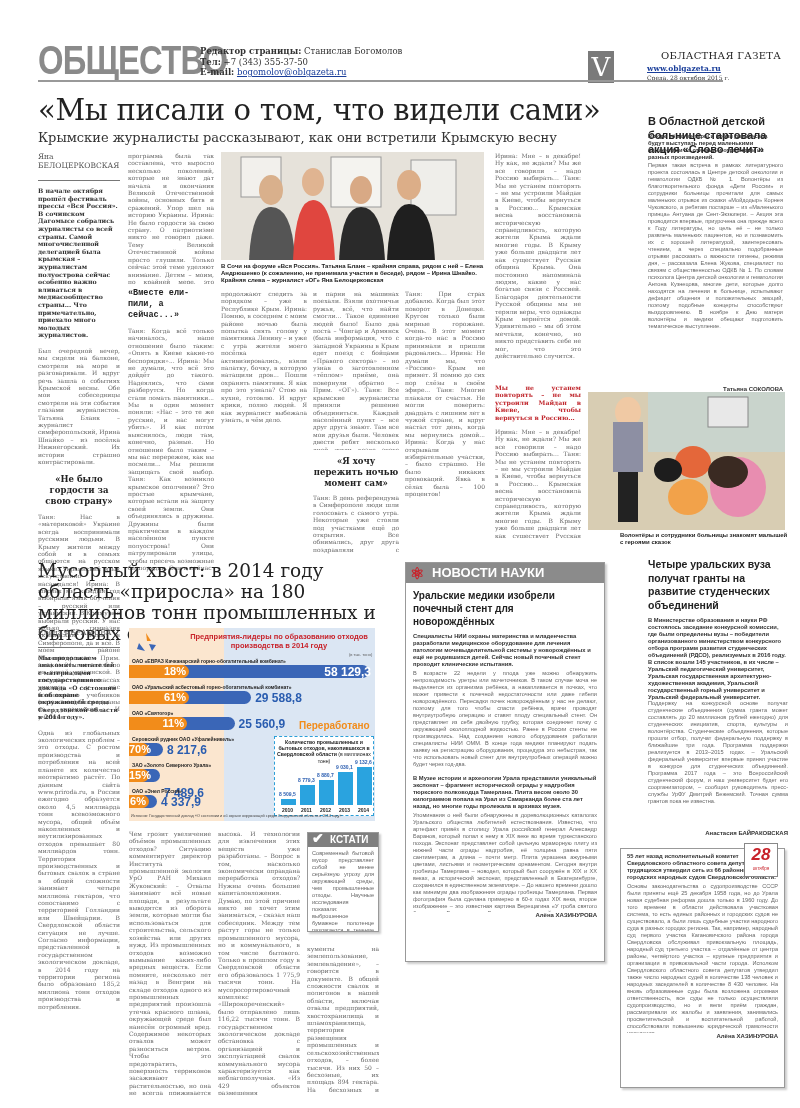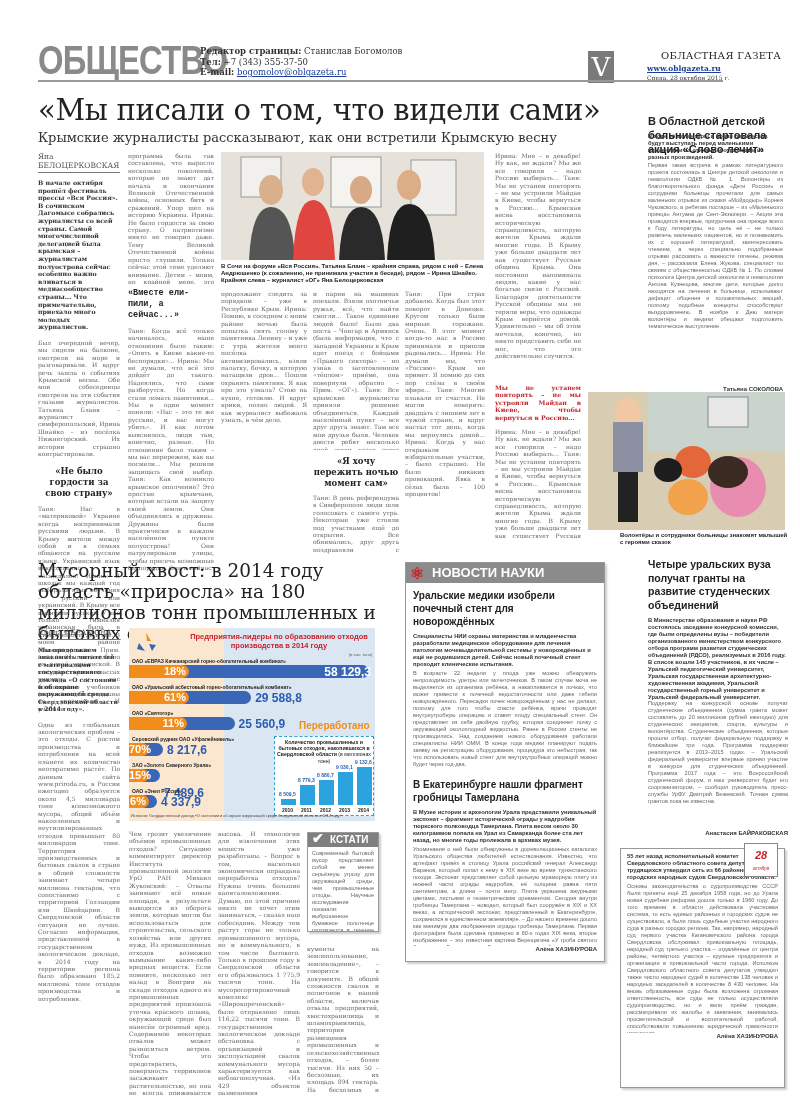--- a/index.html
+++ b/index.html
@@ -15,21 +15,21 @@
   .rule-top { left: 38px; top: 80px; width: 685px; height: 2px; background: #999; }
   .v-badge { left: 588px; top: 51px; width: 26px; height: 32px; background: #7a7a7a; color: #fff; font-family: "DejaVu Serif", serif; font-size: 26px; text-align: center; line-height: 32px; }
   .paper-name { left: 661px; top: 50px; font-size: 10px; color: #222; letter-spacing: 0.3px; }
   .paper-url { left: 647px; top: 64px; font-size: 7.5px; color: #1a3e9a; font-weight: bold; text-decoration: underline; }
   .paper-date { left: 647px; top: 74px; font-size: 6px; color: #333; }
 
   
   .h1 { left: 38px; top: 93px; font-size: 29px; color: #222; white-space: nowrap; letter-spacing: -0.3px; }
   .sub1 { left: 38px; top: 130px; font-size: 13px; color: #333; white-space: nowrap; }
 
-  .byline { font-size: 7.5px; color: #555; border-bottom: 1px solid #777; padding-bottom: 2px; }
+  .byline { font-size: 7.5px; color: #555; border-bottom: 1px solid #777; padding-bottom: 10px; }
   .lead { font-size: 6.8px; line-height: 8.4px; font-weight: bold; color: #333; }
   .txt { font-size: 6px; line-height: 7.4px; color: #666; text-align: justify; overflow: hidden; }
   .red { color: #c0272d; font-weight: bold; }
   .subhead { font-size: 9.5px; font-weight: bold; color: #222; line-height: 11px; }
 
   .photo { background: #bbb; overflow: hidden; }
   .caption { font-family: "Liberation Sans", sans-serif; font-weight: bold; font-size: 6px; line-height: 7.2px; color: #222; }
 
   .sans-h { font-family: "Liberation Sans", sans-serif; font-weight: bold; color: #222; }
   .sans-txt { font-family: "Liberation Sans", sans-serif; font-size: 5.6px; line-height: 7px; color: #666; text-align: justify; overflow: hidden; }
@@ -235,35 +235,34 @@
 
 <div class="abs boxed" style="left:405px;top:562px;width:200px;height:400px;">
   <div class="science-head">
     <span style="position:absolute;left:4px;top:1px;font-size:16px;color:#c8222a;">⚛</span>
     <span>НОВОСТИ НАУКИ</span>
   </div>
   <div style="padding:6px 7px;">
     <div class="sans-h" style="font-size:10px;line-height:13px;">Уральские медики изобрели почечный стент для новорождённых</div>
     <div class="sans-lead" style="margin-top:5px;">Специалисты НИИ охраны материнства и младенчества разработали медицинское оборудование для лечения патологии мочевыделительной системы у новорождённых и ещё не родившихся детей. Сейчас новый почечный стент проходит клинические испытания.</div>
     <div class="sans-txt" style="margin-top:2px;height:100px;">В возрасте 22 недели у плода уже можно обнаружить непроходимость уретры или мочеточников. В таком случае моча не выделяется из организма ребёнка, а накапливается в почках, что может привести к почечной недостаточности или даже гибели новорождённого. Пересадки почек новорождённым у нас не делают, поэтому для того чтобы спасти ребёнка, врачи проводят внутриутробную операцию и ставят плоду специальный стент. Он представляет из себя двойную трубку, которая соединяет почку с окружающей околоплодной жидкостью. Ранее в России стенты не производились. Над созданием нового оборудования работали специалисты НИИ ОММ. В конце года медики планируют подать заявку на регистрацию оборудования, процедура это небыстрая, так что использовать новый стент для внутриутробных операций можно будет через год-два.</div>
-    <div class="sans-h" style="font-size:10px;line-height:13px;margin-top:8px;">В Екатеринбурге нашли фрагмент гробницы Тамерлана</div>
     <div class="sans-lead" style="margin-top:5px;">В Музее истории и археологии Урала представили уникальный экспонат – фрагмент исторической ограды у надгробия тюркского полководца Тамерлана. Плита весом около 30 килограммов попала на Урал из Самарканда более ста лет назад, но многие годы пролежала в архивах музея.</div>
     <div class="sans-txt" style="margin-top:2px;height:100px;">Упоминания о ней были обнаружены в дореволюционных каталогах Уральского общества любителей естествознания. Известно, что артефакт привёз в столицу Урала российский генерал Александр Баранов, который попал к нему в XIX веке во время туркестанского похода. Экспонат представляет собой цельную мраморную плиту из нижней части ограды надгробия, её толщина равна пяти сантиметрам, а длина – почти метр. Плита украшена ажурными цветами, листьями и геометрическим орнаментом. Сегодня внутри гробницы Тамерлана – новодел, который был сооружён в XIX и XX веках, а исторический экспонат, представленный в Екатеринбурге, сохранился в единственном экземпляре. – До нашего времени дошло как минимум два изображения ограды гробницы Тамерлана. Первая фотография была сделана примерно в 60-х годах XIX века, второе изображение – это известная картина Верещагина «У гроба святого благодарят Всевышнего». В орнаменте, который видно на этих изображениях, ясно прослеживаются сходства с нашим обломком, – отметил директор Центральноазиатского научно-исследовательского центра УрФУ Рустам Ганиев.</div>
     <div class="sign">Алёна ХАЗИНУРОВА</div>
   </div>
 </div>
 
 <div class="abs sans-h" style="left:648px;top:558px;width:140px;font-size:10.5px;line-height:13.5px;">Четыре уральских вуза получат гранты на развитие студенческих объединений</div>
 <div class="abs sans-lead" style="left:648px;top:617px;width:140px;">В Министерстве образования и науки РФ состоялось заседание конкурсной комиссии, где были определены вузы – победители организованного министерством конкурсного отбора программ развития студенческих объединений (РДСО), реализуемых в 2016 году. В список вошли 145 участников, в их числе – Уральский педагогический университет, Уральская государственная архитектурно-художественная академия, Уральский государственный горный университет и Уральский федеральный университет.</div>
 <div class="abs sans-txt" style="left:648px;top:700px;width:140px;height:128px;">Поддержку на конкурсной основе получат студенческие объединения (сумма гранта может составлять до 20 миллионов рублей ежегодно) для студенческих инициатив, спорта, культуры и волонтёрства. Студенческие объединения, которые прошли отбор, получат федеральную поддержку в ближайшие три года. Программа поддержки реализуется в 2013–2015 годах. – Уральский федеральный университет впервые принял участие в конкурсе для студенческих объединений. Программа 2017 года – это Всероссийский студенческий форум, и наш университет будет его соорганизатором, – сообщил руководитель пресс-службы УрФУ Дмитрий Бежемский. Точная сумма грантов пока не известна.</div>
 <div class="abs sign" style="left:648px;top:830px;width:140px;">Анастасия БАЙРАКОВСКАЯ</div>
 
 <div class="abs boxed" style="left:620px;top:848px;width:165px;height:240px;">
   <div class="abs" style="right:6px;top:-6px;width:34px;height:34px;background:#fff;border:1px solid #888;text-align:center;">
-    <div style="font-family:'Liberation Sans',sans-serif;font-weight:bold;color:#c8222a;font-size:11px;line-height:22px;font-style:italic;">28</div>
+    <div style="font-family:'Liberation Sans',sans-serif;font-weight:bold;color:#c8222a;font-size:17px;line-height:22px;font-style:italic;">28</div>
     <div style="font-family:'Liberation Sans',sans-serif;color:#c8222a;font-size:4.5px;line-height:6px;">октября</div>
   </div>
   <div style="padding:4px 6px;">
     <div class="sans-lead">55 лет назад исполнительный комитет Свердловского областного совета депутатов трудящихся утвердил сеть из 66 районных и городских народных судов Свердловской области.</div>
     <div class="sans-txt" style="margin-top:2px;height:150px;">Основы законодательства о судопроизводстве СССР были приняты ещё 25 декабря 1958 года, но до Урала новая судебная реформа дошла только в 1960 году. До того времени в области действовала участковая система, то есть единых районных и городских судов не существовало, а были лишь судебные участки народного суда в разных городах региона. Так, например, народный суд первого участка Кагановичского района города Свердловска обслуживал привокзальную площадь, народный суд третьего участка – отдалённые от центра районы, четвёртого участка – крупные предприятия и организации в привокзальной части города. Исполком Свердловского областного совета депутатов утвердил также число народных судей в количестве 138 человек и народных заседателей в количестве 8 430 человек. На вновь образованные суды была возложена огромная ответственность, все суды не только осуществляли судопроизводство, но и вели приём граждан, рассматривали их жалобы и заявления, занимались просветительской и воспитательной работой, способствовали повышению юридической грамотности населения.</div>
     <div class="sign">Алёна ХАЗИНУРОВА</div>
   </div>
 </div>
 
 </body></html>

